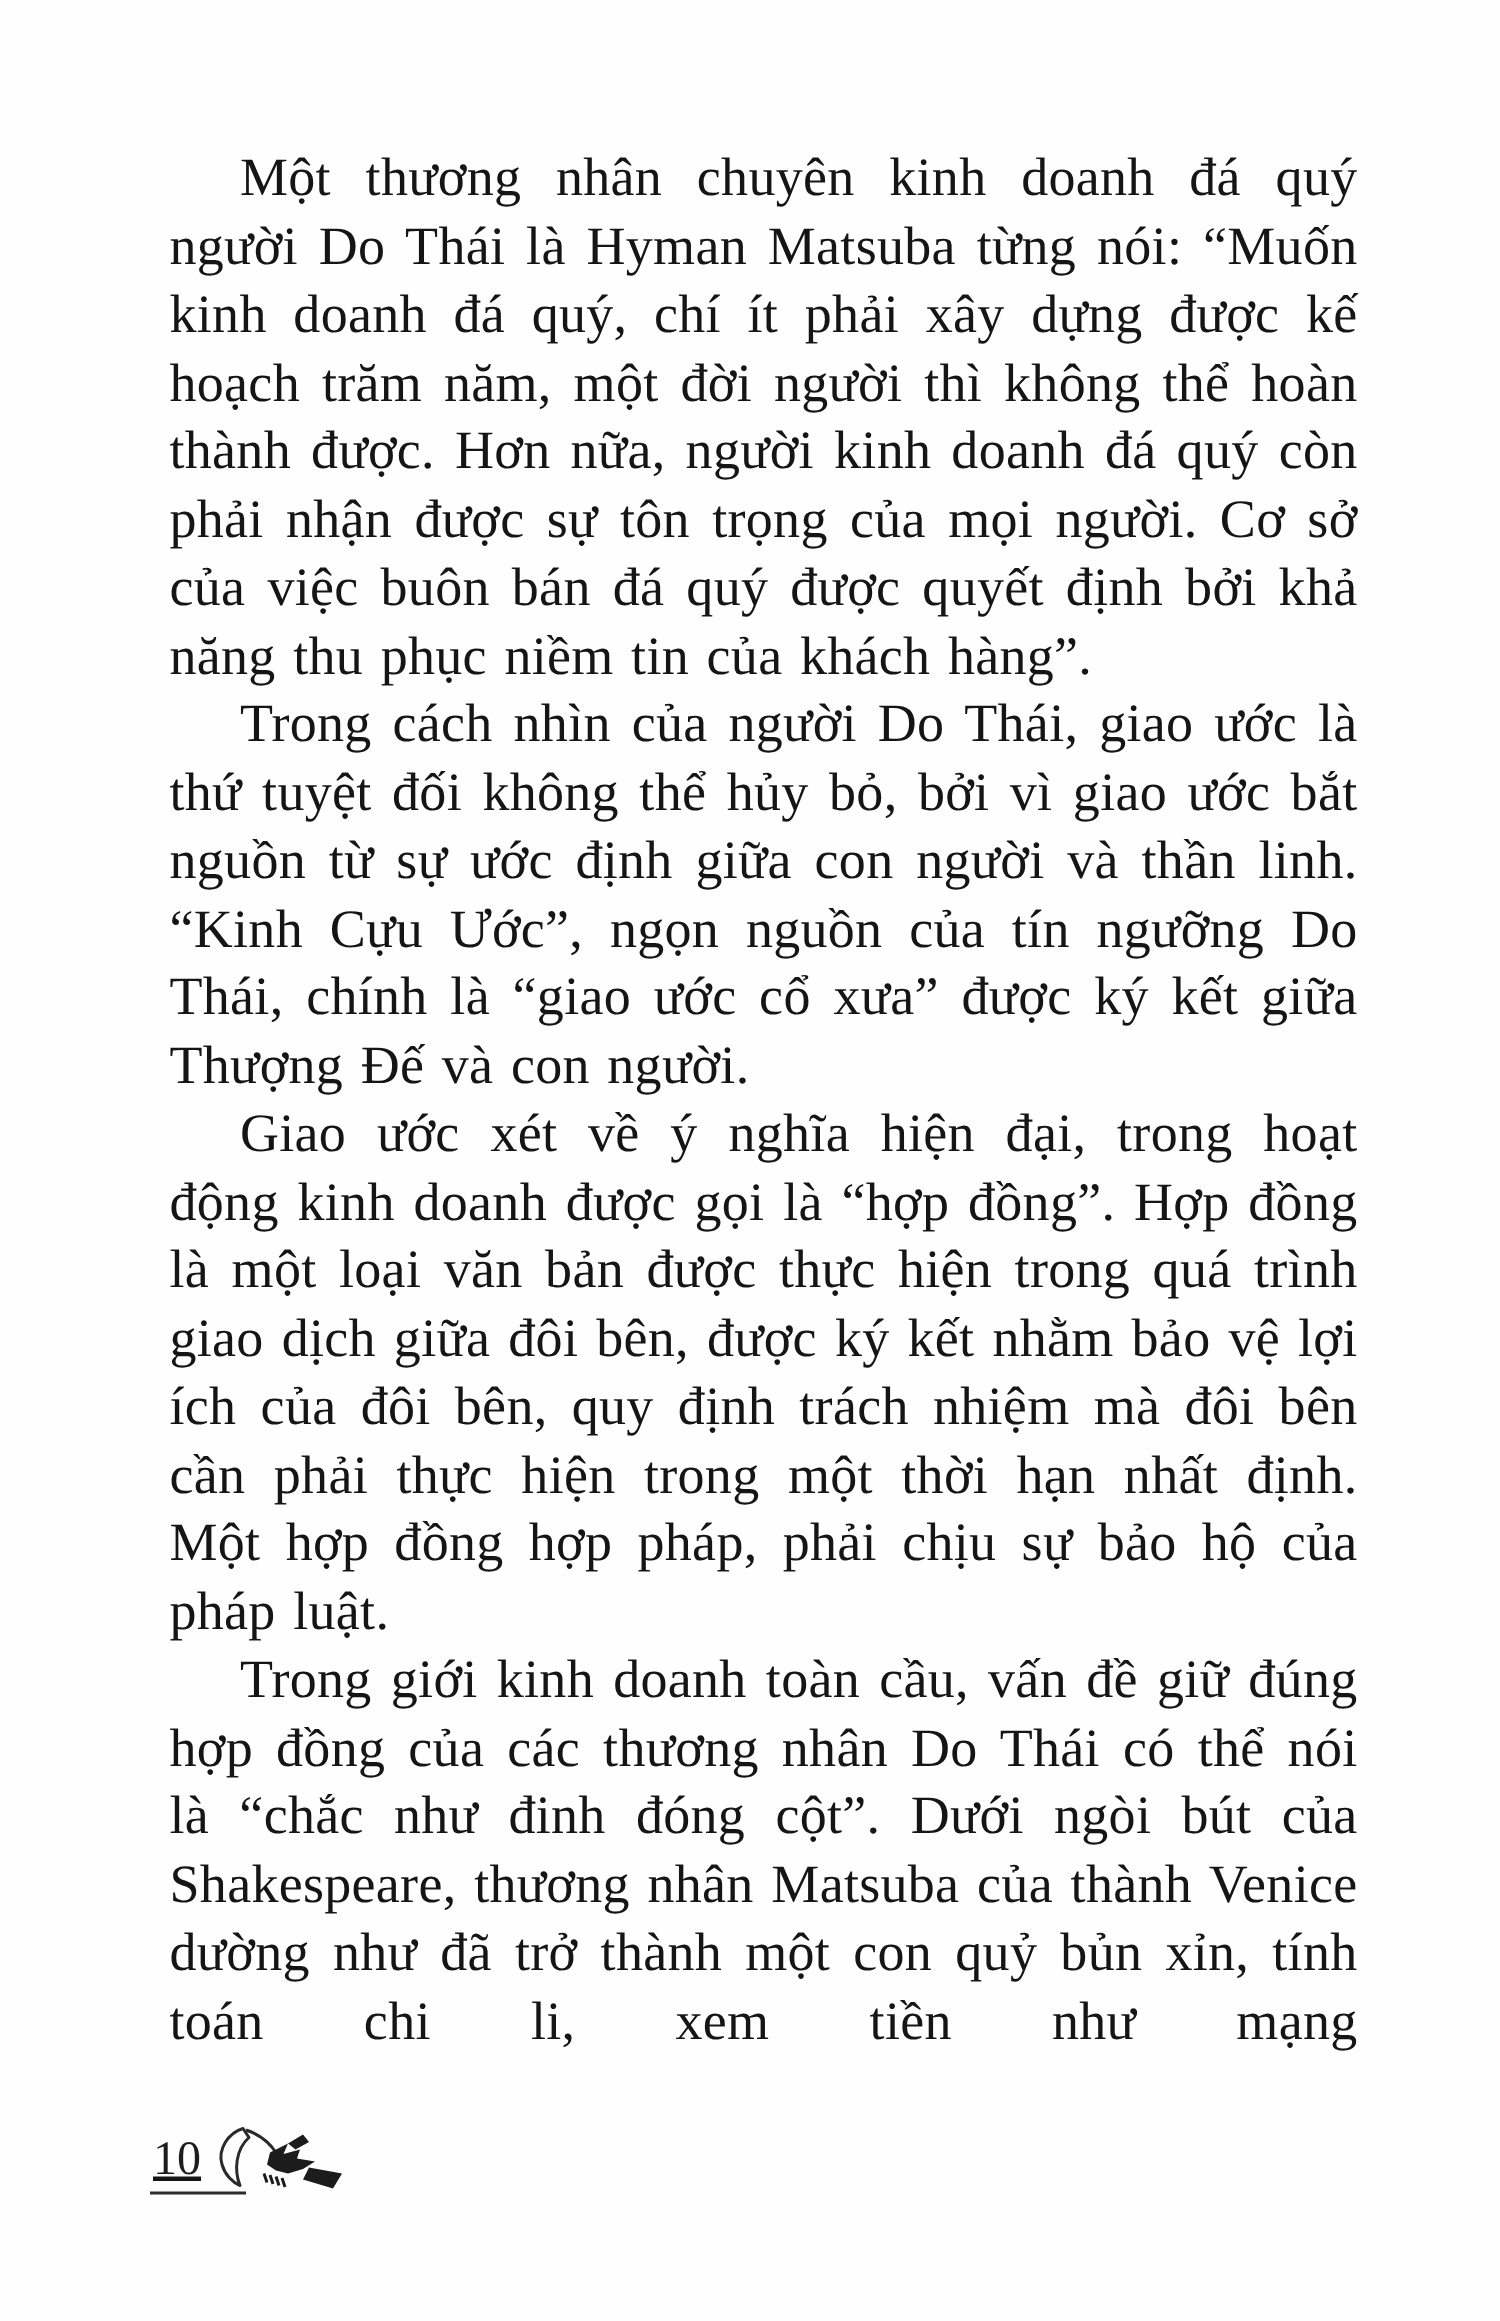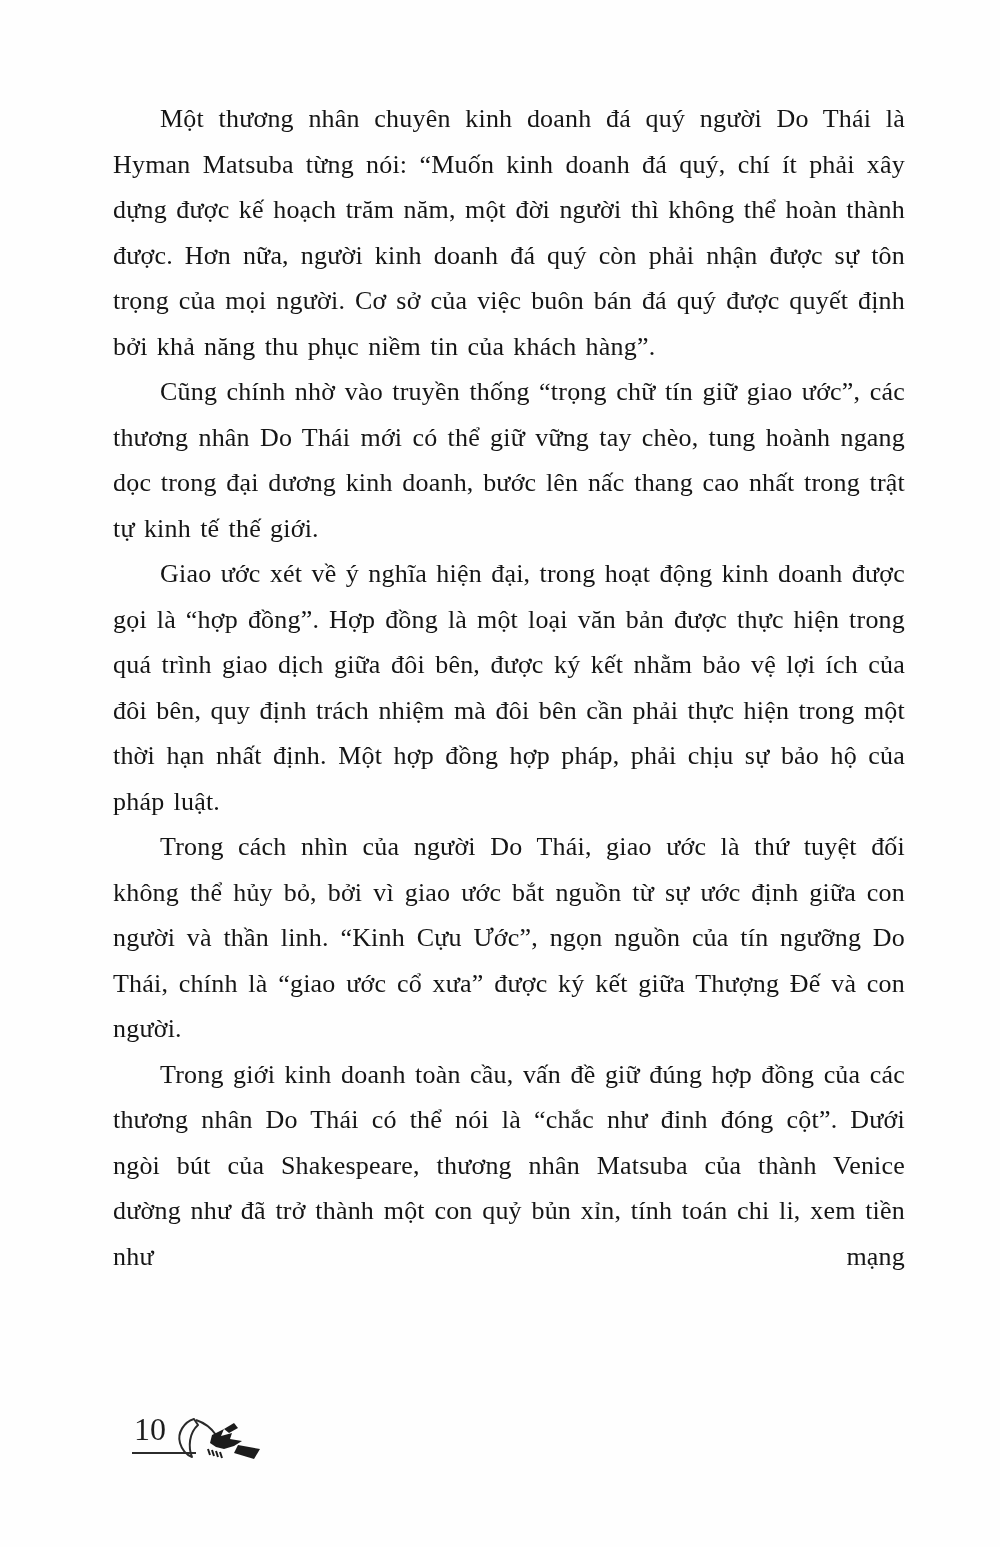--- a/index.html
+++ b/index.html
@@ -23,40 +23,41 @@
     inset: 0;
   }
   .text-block {
     position: absolute;
     left: 113px;
     top: 96px;
     width: 792px;
   }
   p.body-par {
     margin: 0;
-    font-size: 26px;
+    font-size: 36px;
     line-height: 45.5px;
     text-align: justify;
     text-indent: 47px;
     letter-spacing: 0.2px;
     word-spacing: 2.5px;
     color: #151515;
   }
   
   p.justify-last {
     text-align-last: justify;
   }
 
   
   .footer {
     position: absolute;
-    left: 132px;
+    left: 100px;
     top: 1413px;
     display: flex;
-    align-items: flex-start;
+    align-items: center;
+    text-decoration: underline;
   }
   .page-number {
     display: inline-block;
     font-size: 32px;
     line-height: 1;
     padding: 0 30px 7px 2px;
     border-bottom: 2px solid #2b2b2b;
     color: #1d1d1d;
   }
   .ornament {
@@ -65,23 +66,22 @@
     margin-bottom: -2px;
   }
 </style>
 </head>
 <body>
 
 <div class="page">
 
   <div class="text-block">
     <p class="body-par">Một thương nhân chuyên kinh doanh đá quý người Do Thái là Hyman Matsuba từng nói: “Muốn kinh doanh đá quý, chí ít phải xây dựng được kế hoạch trăm năm, một đời người thì không thể hoàn thành được. Hơn nữa, người kinh doanh đá quý còn phải nhận được sự tôn trọng của mọi người. Cơ sở của việc buôn bán đá quý được quyết định bởi khả năng thu phục niềm tin của khách hàng”.</p>
-    <p class="body-par">Cũng chính nhờ vào truyền thống “trọng chữ tín giữ giao ước”, các thương nhân Do Thái mới có thể giữ vững tay chèo, tung hoành ngang dọc trong đại dương kinh doanh, bước lên nấc thang cao nhất trong trật tự kinh tế thế giới.</p>
+    <p class="body-par">Trong cách nhìn của người Do Thái, giao ước là thứ tuyệt đối không thể hủy bỏ, bởi vì giao ước bắt nguồn từ sự ước định giữa con người và thần linh. “Kinh Cựu Ước”, ngọn nguồn của tín ngưỡng Do Thái, chính là “giao ước cổ xưa” được ký kết giữa Thượng Đế và con người.</p>
     <p class="body-par">Giao ước xét về ý nghĩa hiện đại, trong hoạt động kinh doanh được gọi là “hợp đồng”. Hợp đồng là một loại văn bản được thực hiện trong quá trình giao dịch giữa đôi bên, được ký kết nhằm bảo vệ lợi ích của đôi bên, quy định trách nhiệm mà đôi bên cần phải thực hiện trong một thời hạn nhất định. Một hợp đồng hợp pháp, phải chịu sự bảo hộ của pháp luật.</p>
-    <p class="body-par">Trong cách nhìn của người Do Thái, giao ước là thứ tuyệt đối không thể hủy bỏ, bởi vì giao ước bắt nguồn từ sự ước định giữa con người và thần linh. “Kinh Cựu Ước”, ngọn nguồn của tín ngưỡng Do Thái, chính là “giao ước cổ xưa” được ký kết giữa Thượng Đế và con người.</p>
     <p class="body-par justify-last">Trong giới kinh doanh toàn cầu, vấn đề giữ đúng hợp đồng của các thương nhân Do Thái có thể nói là “chắc như đinh đóng cột”. Dưới ngòi bút của Shakespeare, thương nhân Matsuba của thành Venice dường như đã trở thành một con quỷ bủn xỉn, tính toán chi li, xem tiền như mạng</p>
   </div>
 
   <div class="footer">
     <span class="page-number">10</span>
     <span class="ornament">
       <svg width="96" height="56" viewBox="0 0 96 56" xmlns="http://www.w3.org/2000/svg" aria-hidden="true">
 
         <path d="M22,6 C12,9 5,20 8,30 C10,37 15,42 20,44 C16,34 17,20 26,12 Z" fill="none" stroke="#2a2a2a" stroke-width="2" stroke-linejoin="round"></path>
         <path d="M24,7 C33,10 40,16 44,22" fill="none" stroke="#2a2a2a" stroke-width="2"></path>

